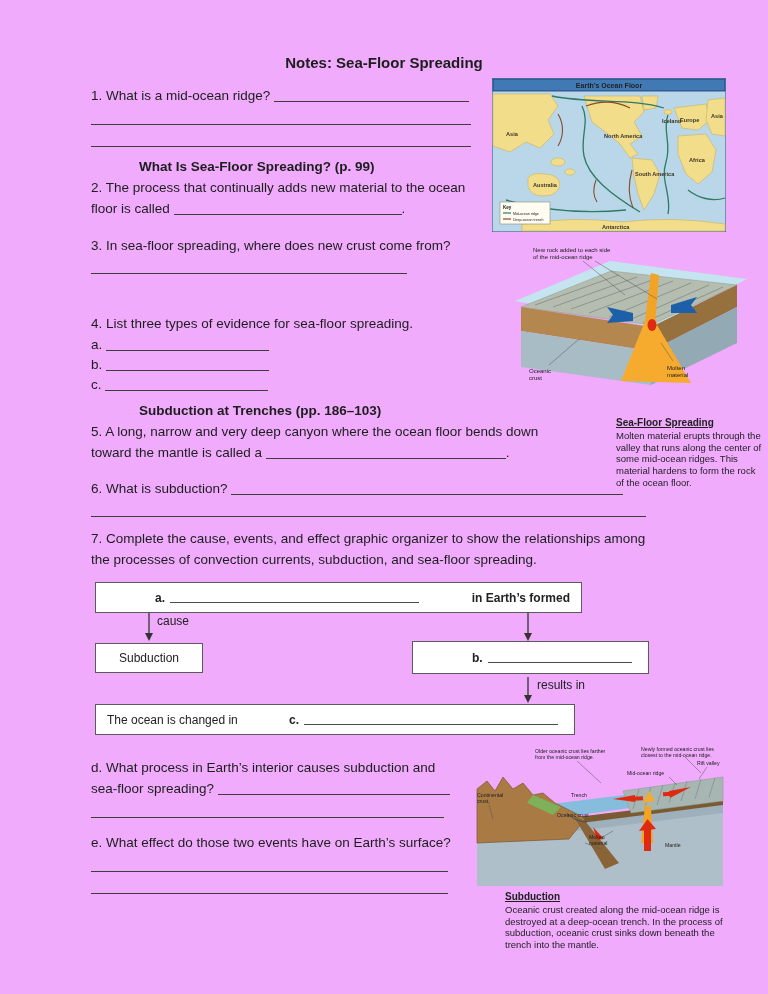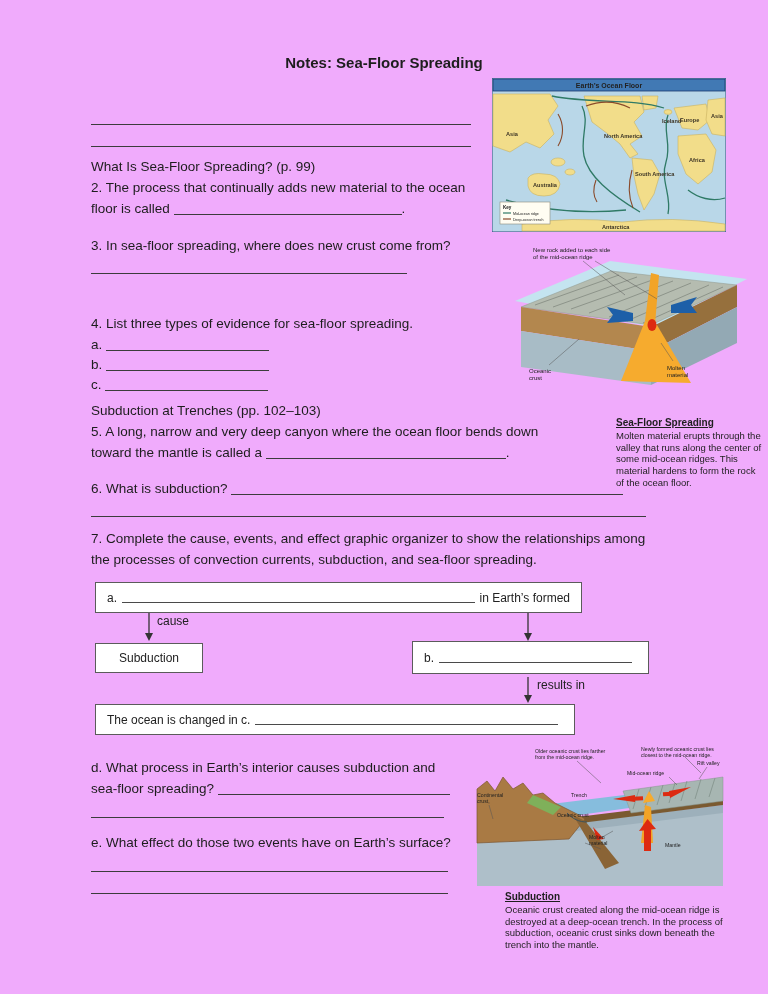--- a/index.html
+++ b/index.html
@@ -5,21 +5,21 @@
   html,body { margin:0; padding:0; background:#ffffff; }
   .page {
     position:relative; width:768px; height:994px; background:#f0abfc;
     font-family:"Liberation Sans", sans-serif; color:#1d1d1d; overflow:hidden;
   }
   .title {
     position:absolute; top:54px; left:0; width:768px; text-align:center;
     font-size:15px; font-weight:bold;
   }
   .row { position:absolute; left:91px; font-size:13.5px; line-height:16px; white-space:nowrap; }
-  .bold { font-weight:normal; }
+  .bold { font-weight:bold;margin-left:48px; }
   .blank { display:inline-block; border-bottom:1.2px solid #3c3c3c; height:13px; vertical-align:-2px; }
 
   
   .org-box {
     position:absolute; border:1.5px solid #5b5b5b; background:#fff; box-sizing:border-box;
     display:flex; align-items:center; padding:0 11px; font-size:12px; color:#222;
   }
   .org-blank { flex:1; border-bottom:1px solid #4a4a4a; height:9px; margin:0 5px; }
   .arrow-svg { position:absolute; }
   .arrow-label { position:absolute; font-size:12px; color:#222; }
@@ -33,20 +33,24 @@
   .fig-label-sm { font-size:5.2px; }
   .map-label { font-size:5.6px; font-weight:bold; fill:#3c3425; }
 </style>
 </head>
 <body>
 
 <div class="page">
 
   <div class="title">Notes: Sea-Floor Spreading</div>
 
+  <div class="row" style="top:88px;">
+    <span>1. What is a mid-ocean ridge?</span>
+    <span class="blank" style="width:195px;"></span>
+  </div>
   <div class="row" style="top:111px;">
     <span class="blank" style="width:380px;"></span>
   </div>
   <div class="row" style="top:133px;">
     <span class="blank" style="width:380px;"></span>
   </div>
 
   <div class="row bold" style="top:159px;">What Is Sea-Floor Spreading? (p. 99)</div>
   <div class="row" style="top:180px;">2. The process that continually adds new material to the ocean</div>
   <div class="row" style="top:201px;">
@@ -66,21 +70,21 @@
   </div>
   <div class="row" style="top:357px;">
     <span>b.</span>
     <span class="blank" style="width:163px;"></span>
   </div>
   <div class="row" style="top:377px;">
     <span>c.</span>
     <span class="blank" style="width:163px;"></span>
   </div>
 
-  <div class="row bold" style="top:403px;">Subduction at Trenches (pp. 102–103)</div>
+  <div class="row bold" style="top:403px;">Subduction at Trenches (pp. 186–103)</div>
   <div class="row" style="top:424px;">5. A long, narrow and very deep canyon where the ocean floor bends down</div>
   <div class="row" style="top:445px;">
     <span>toward the mantle is called a</span>
     <span class="blank" style="width:240px;"></span><span>.</span>
   </div>
 
   <div class="row" style="top:481px;">
     <span>6. What is subduction?</span>
     <span class="blank" style="width:392px;"></span>
   </div>

